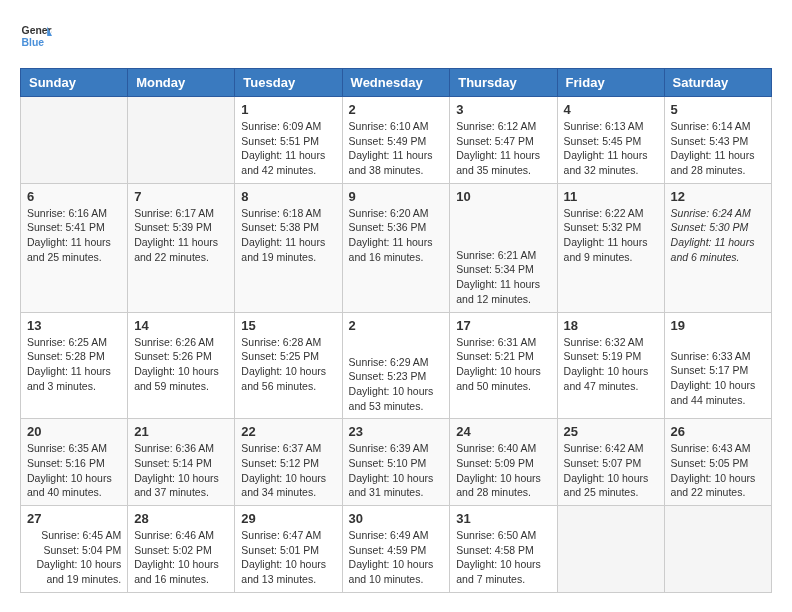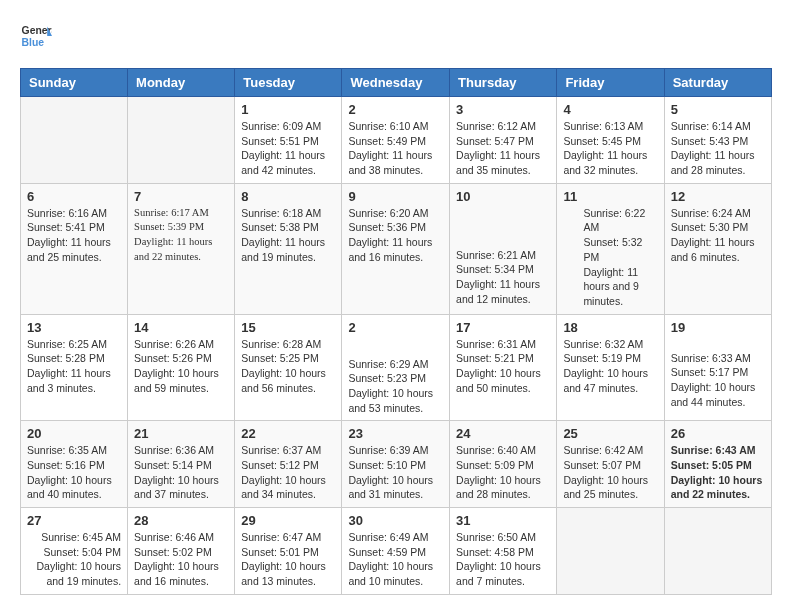--- a/index.html
+++ b/index.html
@@ -146,21 +146,21 @@
       </tr>
       <tr class="row-even">
         <td>
           <span class="day-num">6</span>
           <div class="day-info" style="white-space: pre-line;">Sunrise: 6:16 AM
 Sunset: 5:41 PM
 Daylight: 11 hours and 25 minutes.</div>
         </td>
         <td>
           <span class="day-num">7</span>
-          <div class="day-info" style="white-space: pre-line; font-family: Liberation Serif, serif;">Sunrise: 6:17 AM
+          <div class="day-info" style="white-space: pre-line;">Sunrise: 6:17 AM
 Sunset: 5:39 PM
 Daylight: 11 hours and 22 minutes.</div>
         </td>
         <td>
           <span class="day-num">8</span>
           <div class="day-info" style="white-space: pre-line;">Sunrise: 6:18 AM
 Sunset: 5:38 PM
 Daylight: 11 hours and 19 minutes.</div>
         </td>
         <td>
@@ -170,27 +170,27 @@
 Daylight: 11 hours and 16 minutes.</div>
         </td>
         <td>
           <span class="day-num">10</span>
           <div class="day-info" style="white-space: pre-line; margin-top: 44px;">Sunrise: 6:21 AM
 Sunset: 5:34 PM
 Daylight: 11 hours and 12 minutes.</div>
         </td>
         <td>
           <span class="day-num">11</span>
-          <div class="day-info" style="white-space: pre-line; margin-left: 20px;">Sunrise: 6:22 AM
+          <div class="day-info" style="white-space: pre-line;">Sunrise: 6:22 AM
 Sunset: 5:32 PM
 Daylight: 11 hours and 9 minutes.</div>
         </td>
         <td>
           <span class="day-num">12</span>
-          <div class="day-info" style="white-space: pre-line;">Sunrise: 6:24 AM
+          <div class="day-info" style="white-space: pre-line; font-style: italic;">Sunrise: 6:24 AM
 Sunset: 5:30 PM
 Daylight: 11 hours and 6 minutes.</div>
         </td>
       </tr>
       <tr class="row-odd">
         <td>
           <span class="day-num">13</span>
           <div class="day-info" style="white-space: pre-line;">Sunrise: 6:25 AM
 Sunset: 5:28 PM
 Daylight: 11 hours and 3 minutes.</div>
@@ -264,21 +264,21 @@
 Daylight: 10 hours and 28 minutes.</div>
         </td>
         <td>
           <span class="day-num">25</span>
           <div class="day-info" style="white-space: pre-line;">Sunrise: 6:42 AM
 Sunset: 5:07 PM
 Daylight: 10 hours and 25 minutes.</div>
         </td>
         <td>
           <span class="day-num">26</span>
-          <div class="day-info" style="white-space: pre-line; font-weight: bold;">Sunrise: 6:43 AM
+          <div class="day-info" style="white-space: pre-line;">Sunrise: 6:43 AM
 Sunset: 5:05 PM
 Daylight: 10 hours and 22 minutes.</div>
         </td>
       </tr>
       <tr class="row-odd">
         <td>
           <span class="day-num">27</span>
           <div class="day-info" style="white-space: pre-line; text-align: right;">Sunrise: 6:45 AM
 Sunset: 5:04 PM
 Daylight: 10 hours and 19 minutes.</div>

